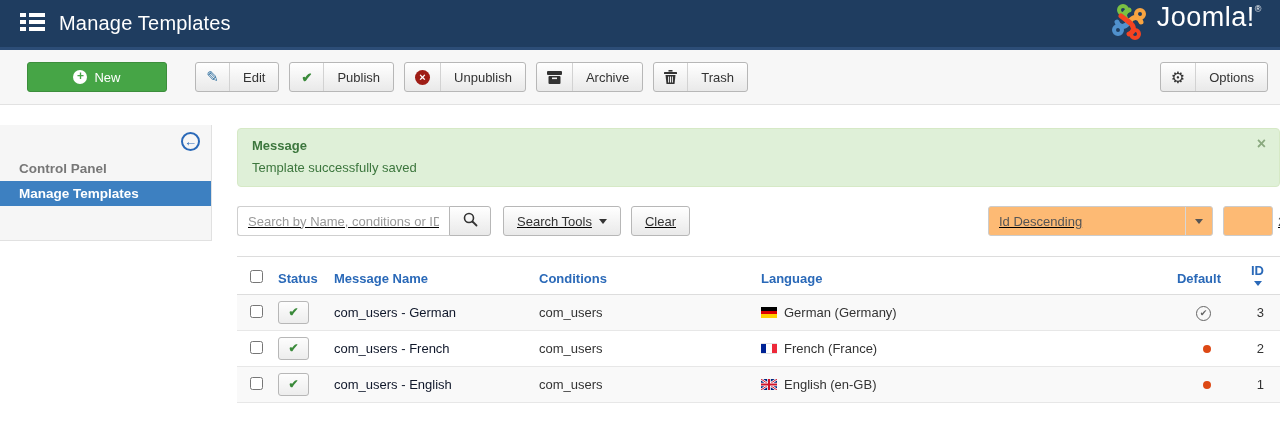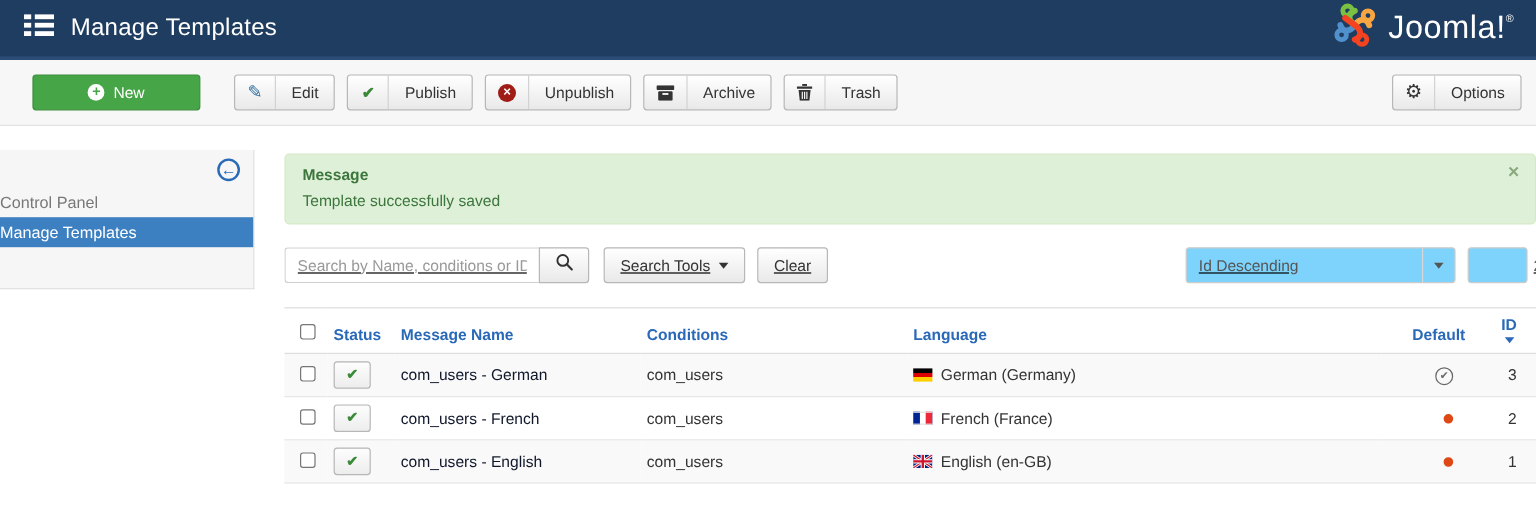--- a/index.html
+++ b/index.html
@@ -3,21 +3,21 @@
 <meta charset="utf-8">
 <style>
   * { margin:0; padding:0; box-sizing:border-box; }
   html,body { width:1280px; height:426px; background:#fff; font-family:"Liberation Sans", sans-serif; overflow:hidden; }
 
   
   .app-header { height:50px; background:#1f3d60; border-bottom:3px solid #2c4d77; display:flex; align-items:center; padding:0 18px 0 20px; }
   .hdr-left { display:flex; align-items:center; gap:14px; }
   .list-icon { display:inline-block; }
   .page-title { color:#fff; font-size:20px; font-weight:400; letter-spacing:.2px; }
-  .hdr-right { margin-left:auto; display:flex; align-items:center; gap:8px; }
+  .hdr-right { margin-left:auto; display:flex; gap:8px; }
   .logo-text { color:#fff; font-size:27px; font-weight:400; letter-spacing:.5px; }
   .logo-reg { color:#fff; font-size:9px; vertical-align:top; position:relative; top:2px; }
 
   
   .toolbar { height:55px; background:#f7f7f7; border-bottom:1px solid #e2e2e2; display:flex; align-items:center; padding:0 10px 0 27px; }
   .btn { height:30px; border-radius:3px; font-size:13px; color:#333; display:inline-flex; align-items:stretch; cursor:pointer; border:1px solid #b7b7b7; background:linear-gradient(#ffffff,#e9e9e9); overflow:hidden; }
   .btn .ico { display:flex; align-items:center; justify-content:center; padding:0 10px; border-right:1px solid #d2d2d2; min-width:34px; }
   .btn .lbl { display:flex; align-items:center; padding:0 13px; }
   .btn-new { width:140px; background:#46a546; border:1px solid #3c8e3c; color:#fff; display:flex; align-items:center; justify-content:center; gap:7px; margin-right:18px; }
   .plus-circle { width:14px; height:14px; border-radius:50%; background:#fff; color:#46a546; font-size:12px; font-weight:bold; line-height:13px; text-align:center; display:inline-block; }
@@ -27,40 +27,40 @@
   .unpub-circle { width:15px; height:15px; border-radius:50%; background:#9f1d16; color:#fff; font-size:11px; font-weight:bold; line-height:14px; text-align:center; display:inline-block; }
   .glyph-gear { color:#333; font-size:16px; }
   .btn-options { margin-left:auto; margin-right:2px; }
 
   
   .content { position:relative; width:1280px; }
 
   .sidebar { position:absolute; left:0; top:20px; width:212px; height:116px; background:#f6f6f6; border-right:1px solid #e1e1e1; border-bottom:1px solid #e1e1e1; }
   .sb-toggle { position:absolute; top:7px; right:11px; width:19px; height:19px; border:2px solid #2a69b8; border-radius:50%; color:#2a69b8; font-size:13px; font-weight:bold; line-height:15px; text-align:center; cursor:pointer; }
   .sb-menu { padding-top:31px; }
-  .sb-item { height:25px; line-height:25px; padding-left:0; font-size:13.5px; color:#777; cursor:pointer; }
+  .sb-item { height:25px; line-height:25px; padding-left:19px; font-size:13.5px; color:#777; cursor:pointer;font-weight:bold; }
   .sb-item.active { background:#3d80c1; color:#fff; }
 
   .main { margin-left:237px; padding-top:23px; }
 
   
   .msg { position:relative; background:#dff0d8; border:1px solid #d6e9c6; border-radius:4px; padding:9px 14px 11px; color:#3c763d; }
   .msg-title { font-size:13px; font-weight:bold; margin-bottom:7px; }
   .msg-body { font-size:13px; }
   .msg-close { position:absolute; top:7px; right:13px; font-size:16px; font-weight:bold; color:#8aa97f; cursor:pointer; line-height:1; }
 
   
   .filterbar { margin-top:19px; display:flex; align-items:center; padding-right:7px;text-decoration:underline; }
   .search-input { width:212px; height:30px; border:1px solid #cfcfcf; border-right:none; border-radius:3px 0 0 3px; padding:0 10px; font-size:13px; color:#555; font-family:"Liberation Sans",sans-serif; }
   .search-input::placeholder { color:#999; }
   .search-btn { width:42px; height:30px; border:1px solid #b7b7b7; border-radius:0 3px 3px 0; background:linear-gradient(#ffffff,#e9e9e9); display:flex; align-items:center; justify-content:center; cursor:pointer; }
   .btn-inline { height:30px; border:1px solid #b7b7b7; border-radius:3px; background:linear-gradient(#ffffff,#e9e9e9); display:inline-flex; align-items:center; padding:0 13px; font-size:13px; color:#333; cursor:pointer; gap:7px; }
   .caret-down { width:0; height:0; border-left:4px solid transparent; border-right:4px solid transparent; border-top:5px solid #333; display:inline-block; }
   .filter-right { margin-left:auto; display:flex; align-items:center; }
-  .select { height:30px; border:1px solid #ccc; border-radius:3px; background:#7dd3fc; display:inline-flex; align-items:stretch; font-size:13px; color:#555; cursor:pointer; }
+  .select { height:30px; border:1px solid #ccc; border-radius:3px; background:#fdba74; display:inline-flex; align-items:stretch; font-size:13px; color:#555; cursor:pointer; }
   .select .val { display:flex; align-items:center; padding:0 10px; flex:1; }
   .select .arrow { width:27px; display:flex; align-items:center; justify-content:center; border-left:1px solid #d7d7d7; }
   .select .arrow .caret-down { border-top-color:#555; }
   .select-sort { width:225px; }
   .select-limit { width:50px; margin-left:10px;padding-left:48px; }
   .select-limit .val { justify-content:center; padding:0 6px; }
   .select-limit .arrow { width:19px; }
 
   
   table { width:100%; border-collapse:collapse; margin-top:20px; }

